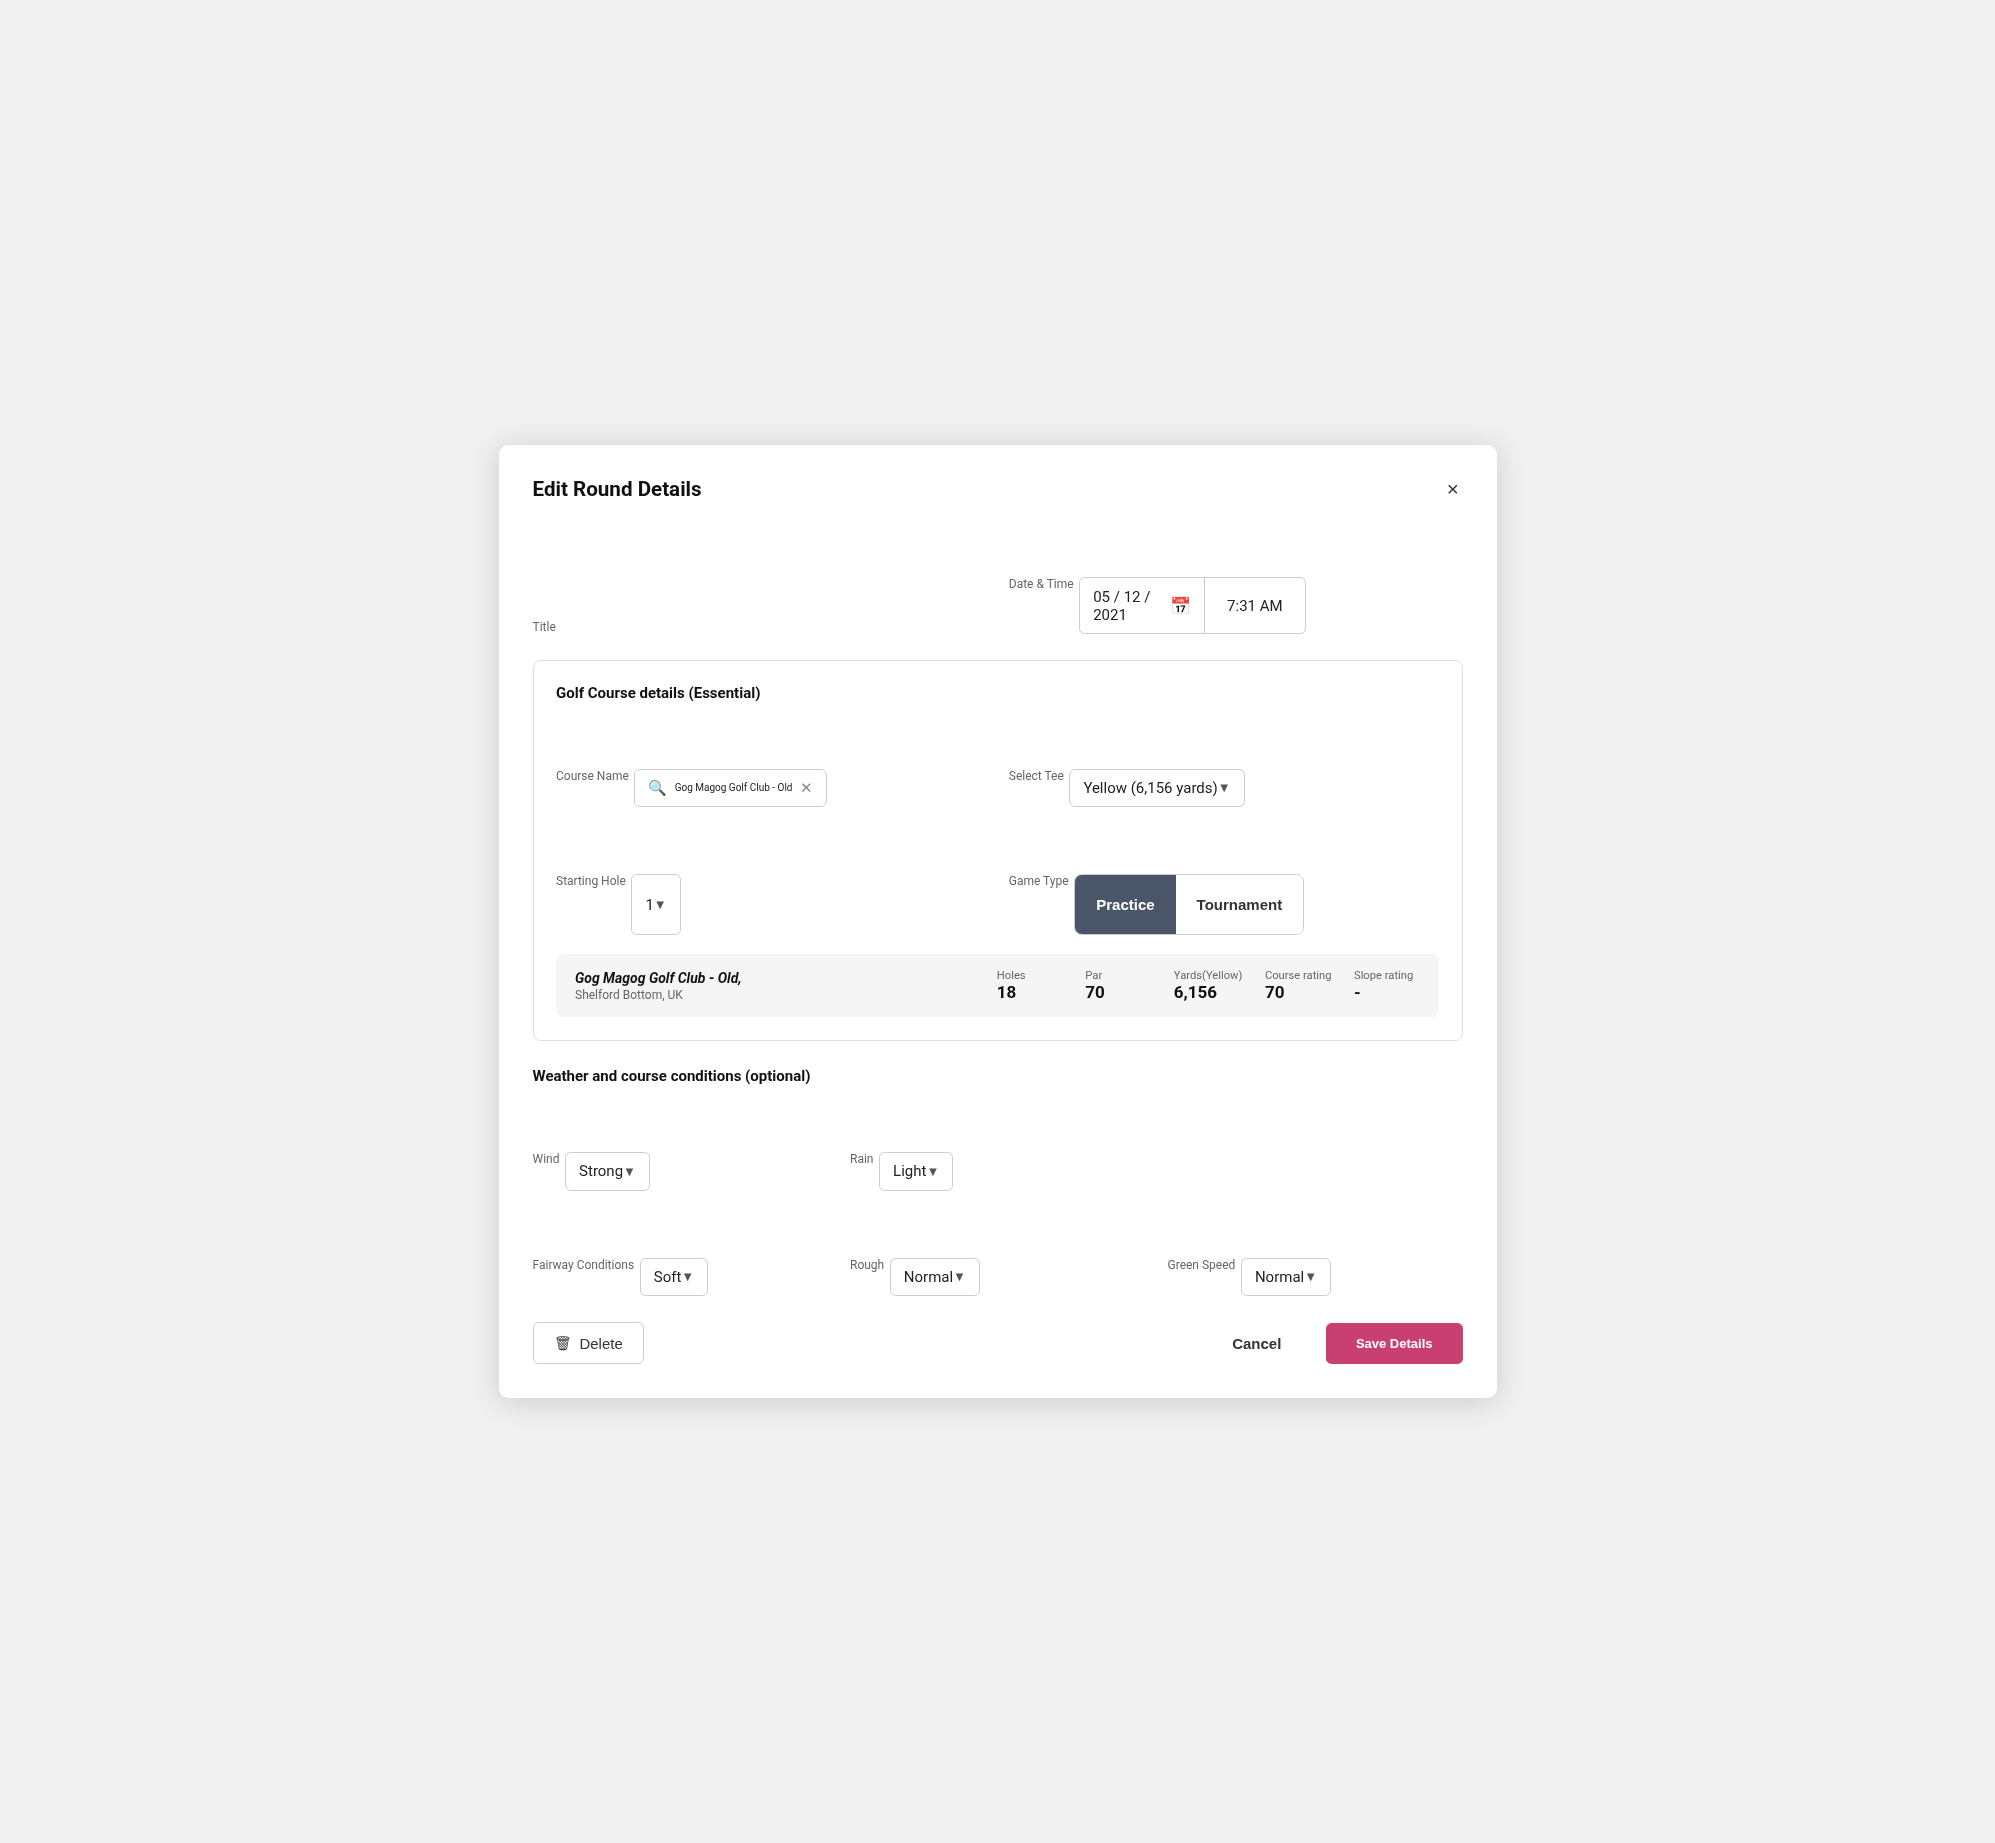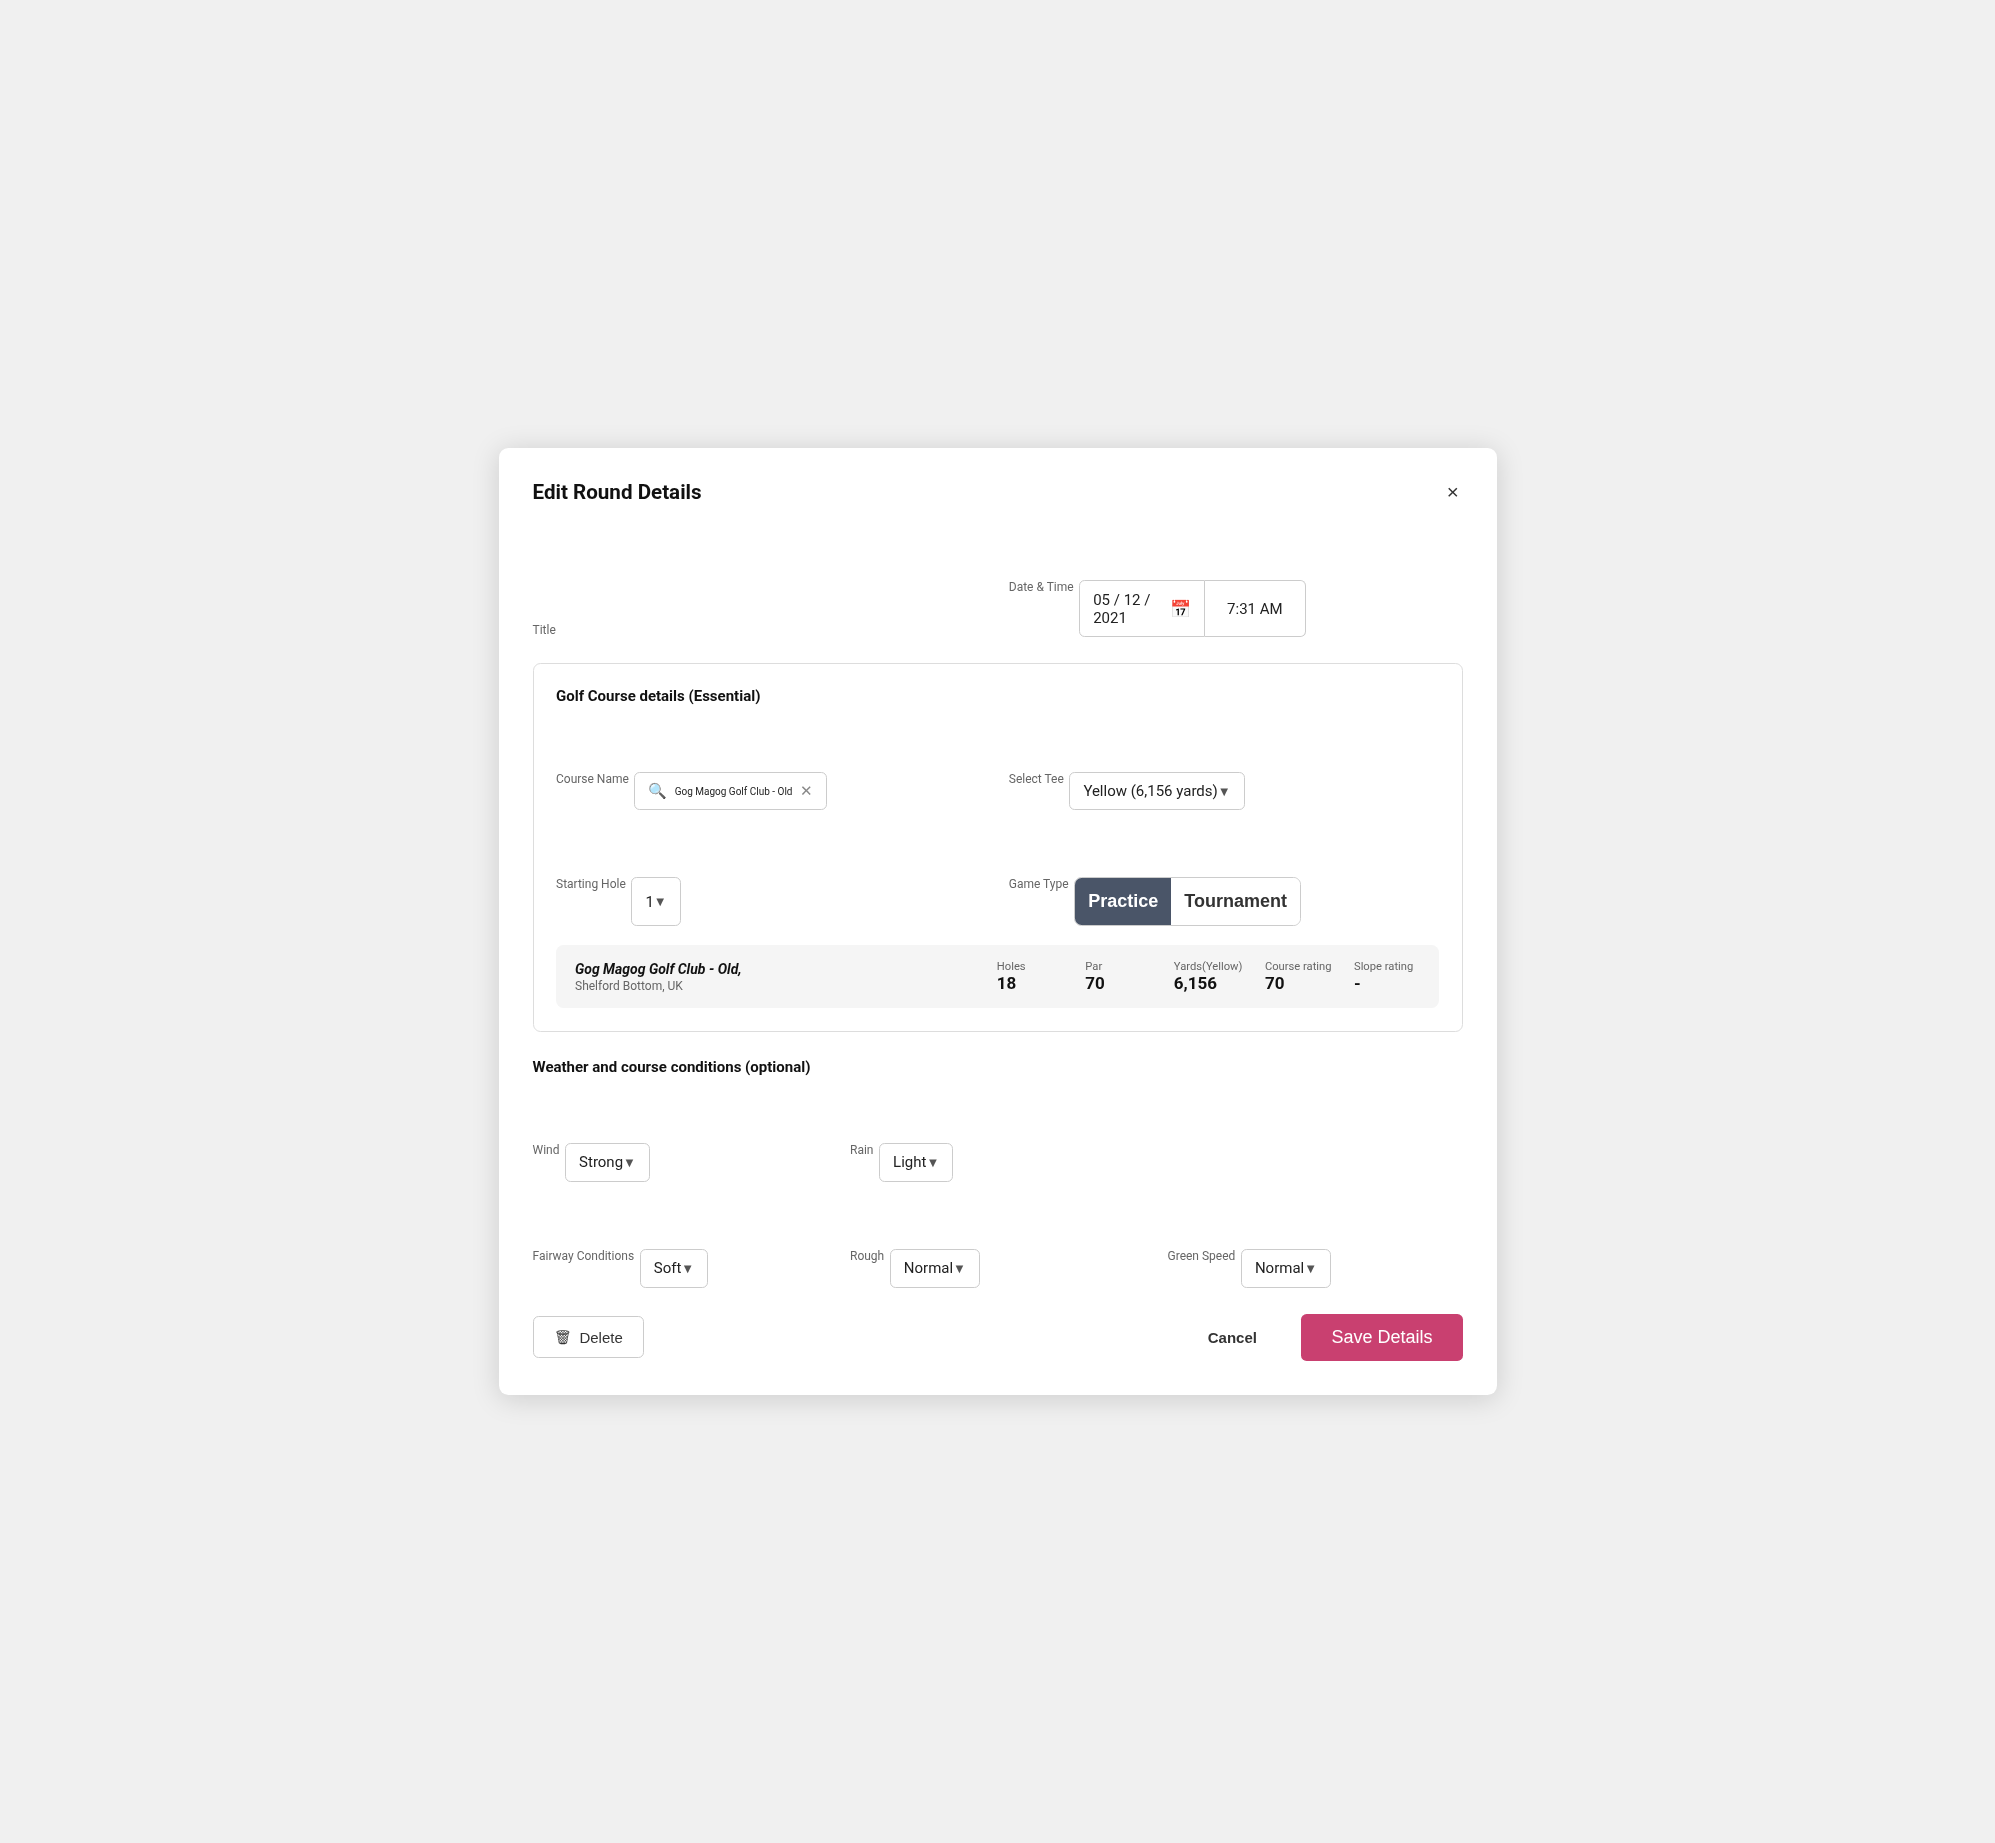--- a/index.html
+++ b/index.html
@@ -171,23 +171,23 @@
       font-size: 13px;
     }
     .game-type-toggle {
       display: flex;
       border: 0.9px solid #ccc;
       border-radius: 7.5px;
       overflow: hidden;
     }
     .toggle-btn {
       flex: 1;
-      padding: 13px;
+      padding: 21px;
       border: none;
-      font-size: 18px;
+      font-size: 15px;
       font-weight: 600;
       cursor: pointer;
       text-align: right;
     }
     .toggle-btn.active {
       background: #4a5568;
       color: #fff;
     }
     .toggle-btn.inactive {
       background: #fff;
@@ -279,22 +279,22 @@
       color: #333;
       cursor: pointer;
       padding: 11.2px 7.5px;
     }
     .save-btn {
       background: #c94070;
       color: #fff;
       border: none;
       border-radius: 5.6px;
       padding: 13px 30px;
-      font-size: 18px;
-      font-weight: 400;
+      font-size: 13px;
+      font-weight: 700;
       cursor: pointer;
       text-align: center;
     }
     .trash-icon {
       font-size: 14px;
     }
   </style>
 </head>
 <body>
 

